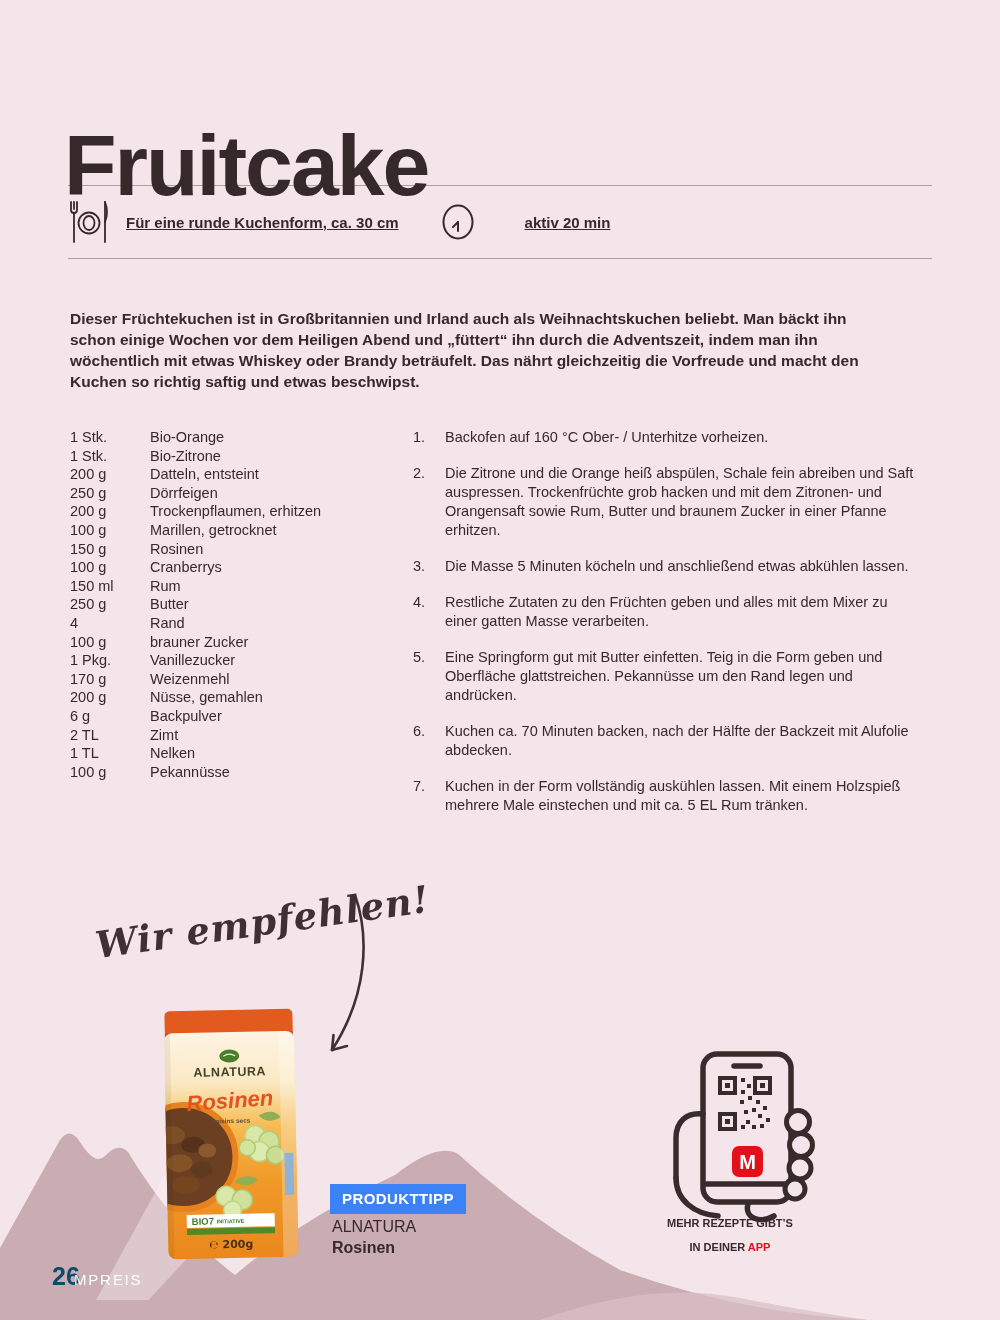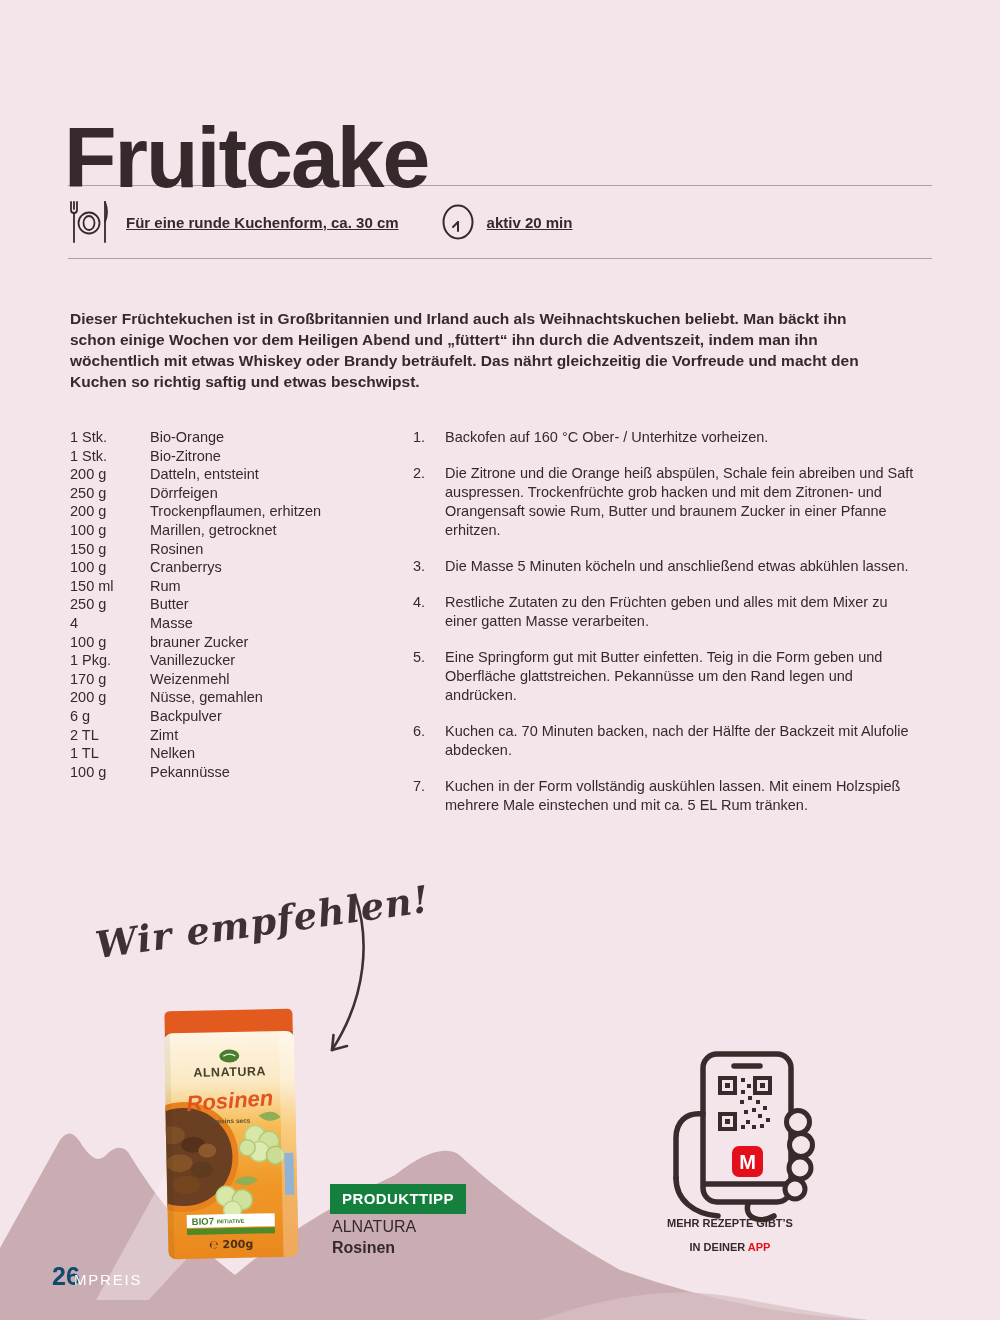--- a/index.html
+++ b/index.html
@@ -3,33 +3,33 @@
 <meta charset="utf-8">
 <style>
   html,body{margin:0;padding:0;}
   .page{
     position:relative; width:1000px; height:1320px; overflow:hidden;
     background:#f4e5ea; color:#36292b;
     font-family:"Liberation Sans", sans-serif;
   }
   
   .title{
-    position:absolute; left:64px; top:56px;
+    position:absolute; left:64px; top:64px;
     font-size:86px; font-weight:700; letter-spacing:-2px; line-height:1;
   }
   .rule{ position:absolute; left:68px; right:68px; border-top:1px solid rgba(54,41,43,.38); }
   .rule-1{ top:185px; } .rule-2{ top:258px; }
   .info-bar{
     position:absolute; left:68px; top:196px; height:52px;
     display:flex; align-items:center;text-decoration:underline;
   }
   .info-item{ display:flex; align-items:center; }
   .info-item .ic{ flex:0 0 auto; display:block; }
   .info-label{ font-size:15px; font-weight:700; margin-left:16px; white-space:nowrap; }
-  .gap-a{ margin-left:42px; } .gap-b{ margin-left:38px; }
+  .gap-a{ margin-left:42px;gap:38px; } .gap-b{ margin-left:38px; }
   
   .intro{
     position:absolute; left:70px; top:292px; width:806px;
     font-size:15.5px; line-height:21px; font-weight:600;
   }
   
   .ingredients{ position:absolute; left:70px; top:428px; width:262px; font-size:14.5px; line-height:18.6px; }
   .ing-row{ display:grid; grid-template-columns:80px 1fr; }
   
   .steps{ position:absolute; left:413px; top:428px; width:502px; font-size:14.5px; line-height:19px; }
@@ -43,21 +43,21 @@
   }
   .arrow-svg{ position:absolute; left:312px; top:888px; }
   .package-wrap{ position:absolute; left:163px; top:1004px; transform:rotate(-1.2deg); }
   .package-shadow{
     position:absolute; left:96px; top:1150px; width:150px; height:150px;
     background:rgba(252,241,245,.4);
     clip-path:polygon(0 100%, 55% 0, 100% 30%, 35% 100%);
   }
   .produkt-tipp{
     position:absolute; left:330px; top:1184px;
-    background:#15803d; color:#ffffff; font-size:15px; font-weight:700;
+    background:#3b82f6; color:#ffffff; font-size:15px; font-weight:700;
     letter-spacing:.4px; padding:6px 12px 7px;
   }
   .product-brand{ position:absolute; left:332px; top:1216px; font-size:16px; line-height:21px; }
   .product-brand .b{ font-weight:700; }
   
   .phone-wrap{ position:absolute; left:648px; top:1048px; }
   .app-caption{
     position:absolute; left:600px; top:1211px; width:260px;
     text-align:center; font-size:11px; font-weight:700; line-height:24px;
   }
@@ -148,21 +148,21 @@
       <div class="ing-row">
       <span>150 ml</span>
       <span>Rum</span>
     </div>
       <div class="ing-row">
       <span>250 g</span>
       <span>Butter</span>
     </div>
       <div class="ing-row">
       <span>4</span>
-      <span>Masse</span>
+      <span>Rand</span>
     </div>
       <div class="ing-row">
       <span>100 g</span>
       <span>brauner Zucker</span>
     </div>
       <div class="ing-row">
       <span>1 Pkg.</span>
       <span>Vanillezucker</span>
     </div>
       <div class="ing-row">

